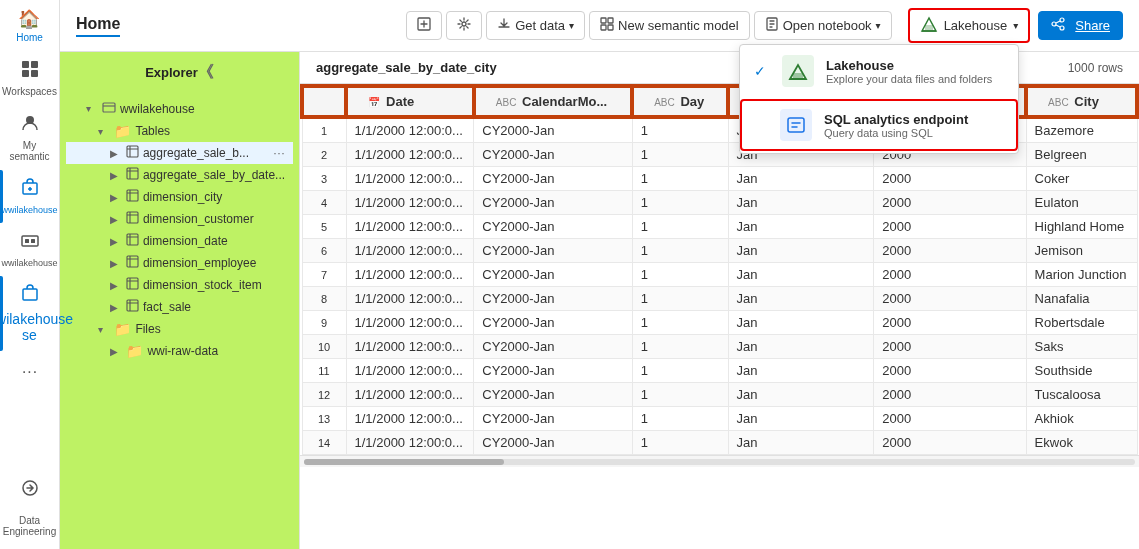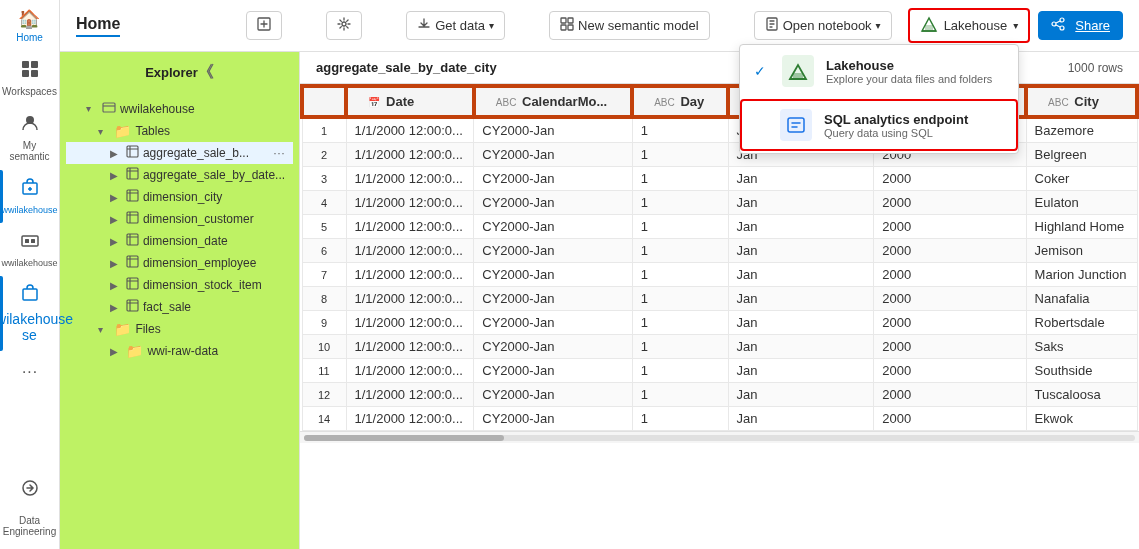--- a/index.html
+++ b/index.html
@@ -67,21 +67,20 @@
       display: flex;
       align-items: center;
       gap: 4px;
       padding: 5px 10px;
       border: 1px solid #d0d0d0;
       border-radius: 4px;
       background: #fff;
       cursor: pointer;
       font-size: 12px;
       color: #333;
-      margin-left: 40px;
     }
 
     
     .lakehouse-btn {
       display: flex;
       align-items: center;
       gap: 6px;
       padding: 5px 10px;
       border: 2px solid #e00;
       border-radius: 4px;
@@ -711,20 +710,29 @@
               <tr>
     <td class="col-num">12</td>
     <td>1/1/2000 12:00:0...</td>
     <td>CY2000-Jan</td>
     <td>1</td>
     <td>Jan</td>
     <td>2000</td>
     <td>Tuscaloosa</td>
   </tr>
               <tr>
+    <td class="col-num">13</td>
+    <td>1/1/2000 12:00:0...</td>
+    <td>CY2000-Jan</td>
+    <td>1</td>
+    <td>Jan</td>
+    <td>2000</td>
+    <td>Akhiok</td>
+  </tr>
+              <tr>
     <td class="col-num">14</td>
     <td>1/1/2000 12:00:0...</td>
     <td>CY2000-Jan</td>
     <td>1</td>
     <td>Jan</td>
     <td>2000</td>
     <td>Ekwok</td>
   </tr>
             </tbody>
         </table>

